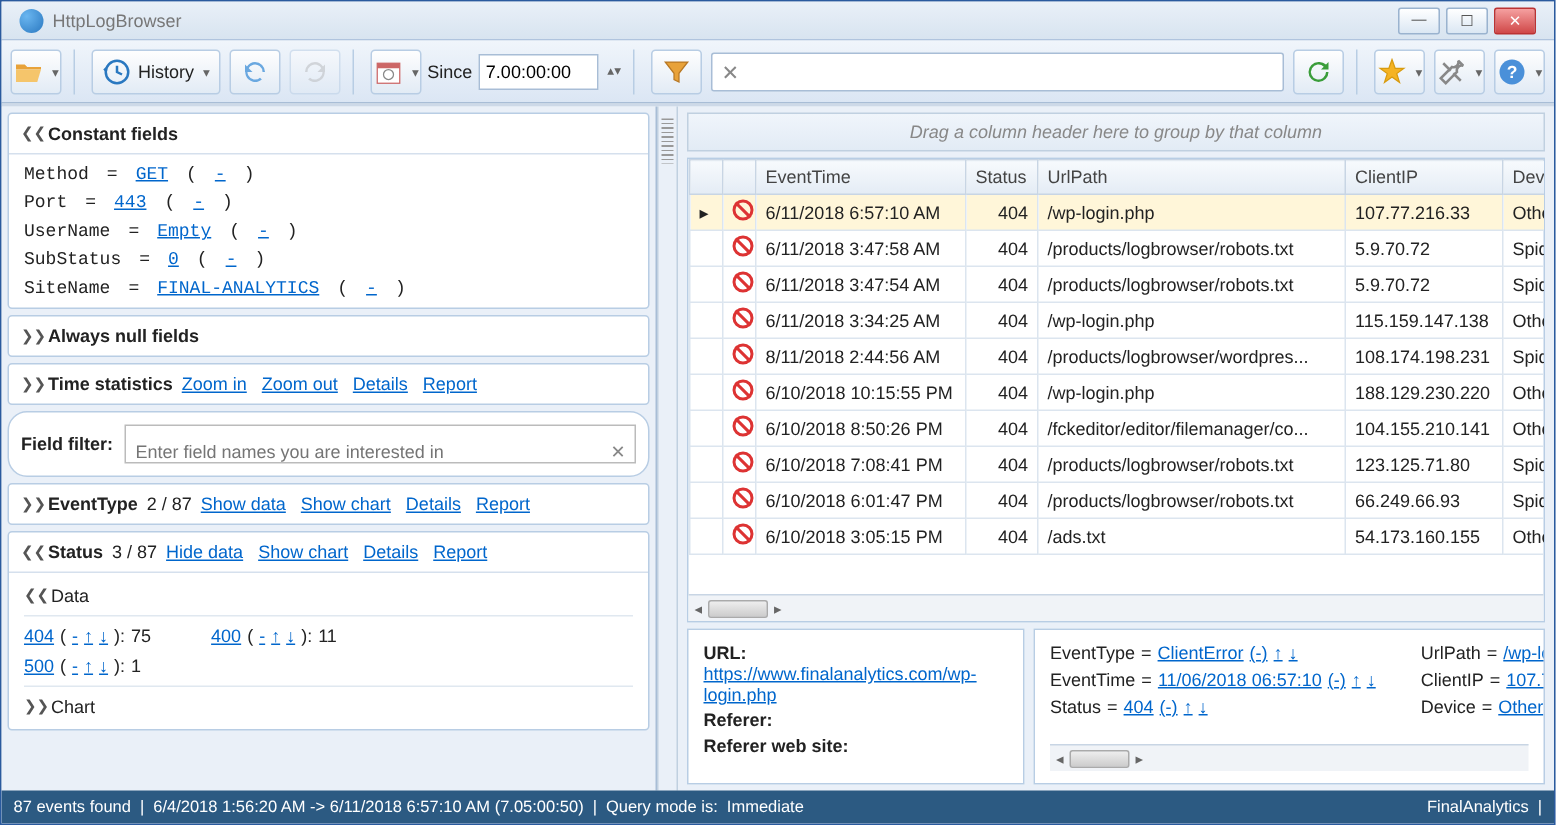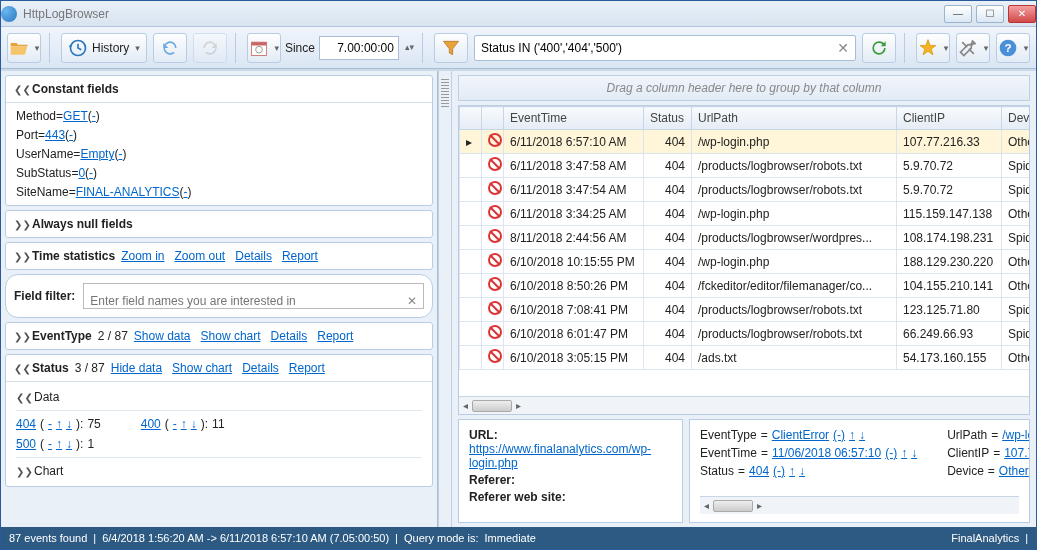--- a/index.html
+++ b/index.html
@@ -15,21 +15,21 @@
   flex-direction: column;
   overflow: hidden;
 }
 a { color: #0066cc; text-decoration: underline; cursor: pointer; }
 .titlebar {
   height: 26px;
   background: linear-gradient(#e9f0f8, #d8e4f0);
   border-bottom: 1px solid #b0c4de;
   display: flex;
   align-items: center;
-  padding: 0 0;
+  padding: 0 12px;
   color: #777;
 }
 .titlebar .app-icon { width:16px; height:16px; margin-right:6px; background: radial-gradient(circle at 30% 30%, #6ab6f0, #2a78c0); border-radius:50%; }
 .titlebar .title { flex:1; font-size:12px; }
 .titlebar .win-btns { display:flex; gap:4px; }
 .titlebar .win-btn {
   width:28px; height:18px; border:1px solid #9ab3cf;
   background: linear-gradient(#fff,#dbe7f3);
   border-radius:2px; display:flex; align-items:center; justify-content:center;
   font-size:10px; color:#555;
@@ -58,21 +58,21 @@
 .tool-btn.icon-only { padding:0; width:34px; }
 .tool-sep { width:4px; height:30px; border-left:1px solid #b8cde4; margin:0 2px; }
 .filter-input {
   flex:1; height:26px; border:1px solid #a8bdd6; background:#fff;
   border-radius:2px; display:flex; align-items:center; padding:0 6px;
   gap:6px;
 }
 .filter-input input { border:none; outline:none; flex:1; font-size:12px; background:transparent; }
 .filter-input .clear { color:#888; cursor:pointer; font-size:14px; }
 .since-box { display:flex; align-items:center; gap:4px; }
-.since-box select, .since-box input { height:24px; border:1px solid #a8bdd6; font-size:12px; padding:0 4px; background:#fff;text-align:right; }
+.since-box select, .since-box input { height:24px; border:1px solid #a8bdd6; font-size:12px; padding:0 4px; background:#fff; }
 
 .main {
   flex:1; display:flex; min-height:0;
   border-top: 2px solid #cdd9e8;
 }
 .left-panel {
   width: 437px;
   display:flex; flex-direction:column;
   border-right:1px solid #a8bdd6;
   background:#eaf0f8;
@@ -88,21 +88,21 @@
 .section-head {
   padding:6px 8px;
   display:flex; align-items:center; gap:6px;
   border-bottom:1px solid #d5e0ed;
   font-size:12px;
 }
 .section-head.no-border { border-bottom:none; }
 .chevron { font-size:10px; color:#555; width:12px; }
 .section-title { font-weight:bold; }
 .section-body { padding:6px 10px; display:flex; flex-direction:column; gap:5px; font-size:12px; }
-.section-body .row { display:flex; gap:0; }
+.section-body .row { display:flex; gap:12px;font-family:Liberation Mono, monospace; }
 .link-set { display:flex; gap:10px; }
 
 .field-filter-row {
   background:#fff; border:1px solid #b8cde4; border-radius:13px;
   padding:8px; display:flex; align-items:center; gap:8px;
 }
 .field-filter-row label { font-weight:bold; white-space:nowrap; }
 .field-filter-row .input-wrap { flex:1; border:1px solid #bbb; height:26px; display:flex; align-items:flex-end; padding:0 6px; }
 .field-filter-row input { border:none; outline:none; flex:1; font-size:12px; }
 
@@ -234,21 +234,20 @@
     <input type="text" style="width: 80px;" value="7.00:00:00">
     <span class="small-chev" style="display:flex;flex-direction:column;line-height:7px">▴▾</span>
   </div>
   <div class="tool-sep"></div>
   <div class="tool-btn icon-only">
     <svg class="icon-svg" viewBox="0 0 24 24">
         <path d="M3 4h18l-7 9v7l-4-2v-5z" fill="#e8a23a" stroke="#b87825"></path>
       </svg>
   </div>
   <div class="filter-input">
-    <input type="text" value="Status IN ('400','404','500')" style="">
     <span class="clear">✕</span>
   </div>
   <div class="tool-btn icon-only">
     <svg class="icon-svg" viewBox="0 0 24 24">
         <path d="M12 4a8 8 0 108 8h-2a6 6 0 11-1.8-4.3L14 10h6V4l-2 2A8 8 0 0012 4z" fill="#3a9d3a"></path>
       </svg>
   </div>
   <div class="tool-sep"></div>
   <div class="tool-btn icon-only">
     <svg class="icon-svg" viewBox="0 0 24 24">

